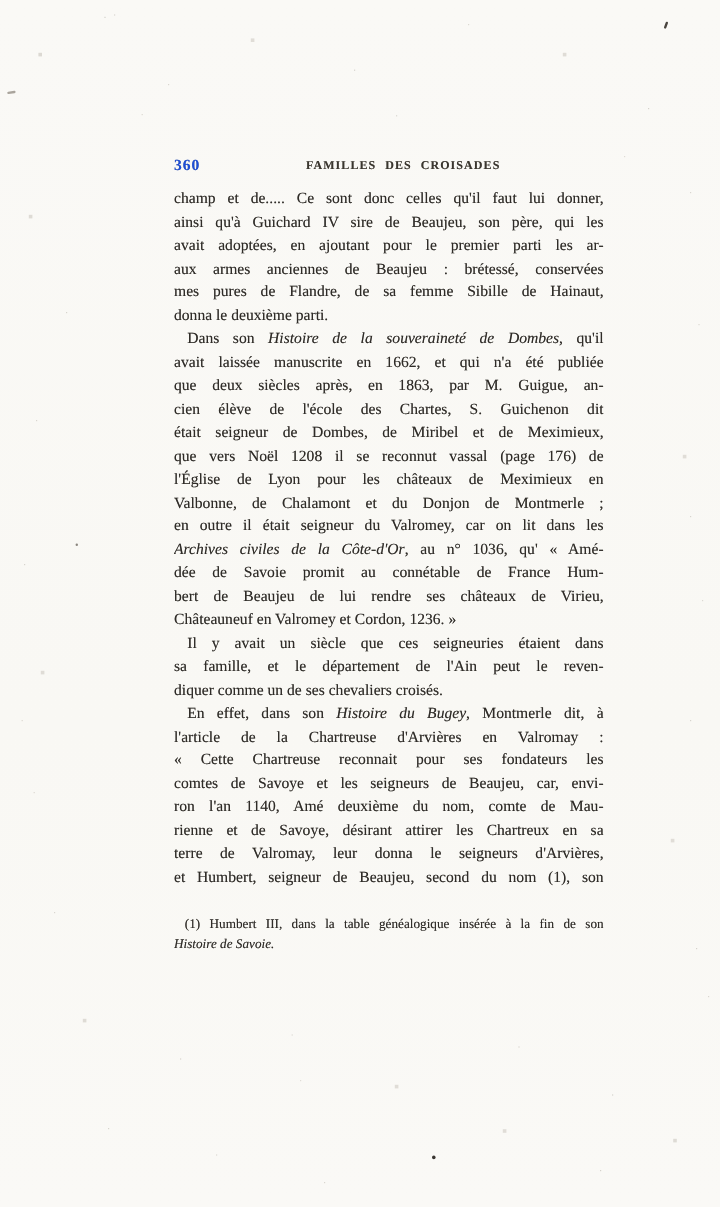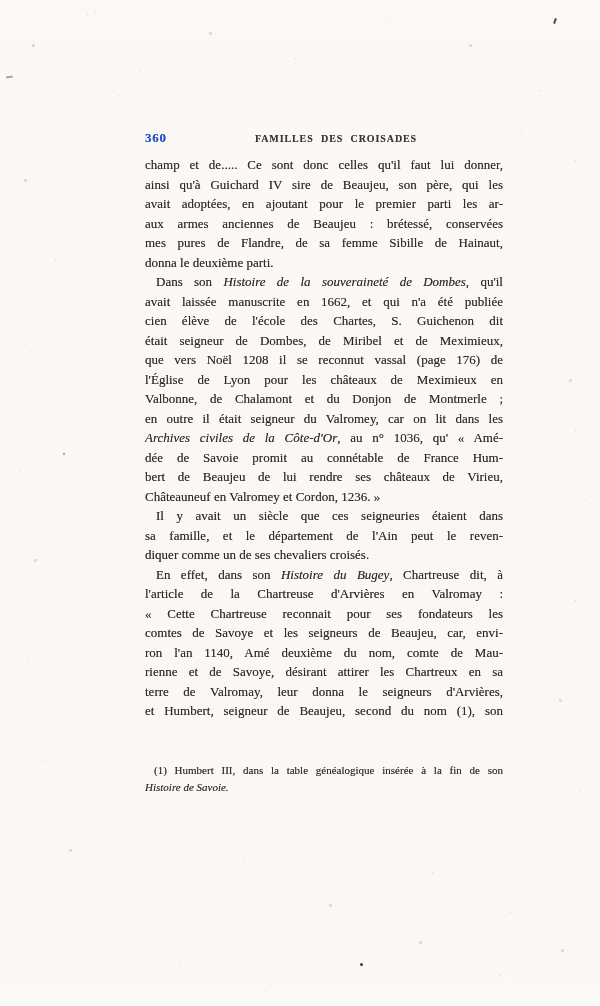--- a/index.html
+++ b/index.html
@@ -107,34 +107,35 @@
 
   <div class="body-text">
       <div class="line"><span>champ et de..... Ce sont donc celles qu'il faut lui donner,</span></div>
       <div class="line"><span>ainsi qu'à Guichard IV sire de Beaujeu, son père, qui les</span></div>
       <div class="line"><span>avait adoptées, en ajoutant pour le premier parti les ar-</span></div>
       <div class="line"><span>aux armes anciennes de Beaujeu : brétessé, conservées</span></div>
       <div class="line"><span>mes pures de Flandre, de sa femme Sibille de Hainaut,</span></div>
       <div class="line last"><span>donna le deuxième parti.</span></div>
       <div class="line indent"><span>Dans son </span><i>Histoire de la souveraineté de Dombes</i><span>, qu'il</span></div>
       <div class="line"><span>avait laissée manuscrite en 1662, et qui n'a été publiée</span></div>
+      <div class="line"><span>que deux siècles après, en 1863, par M. Guigue, an-</span></div>
       <div class="line"><span>cien élève de l'école des Chartes, S. Guichenon dit</span></div>
       <div class="line"><span>était seigneur de Dombes, de Miribel et de Meximieux,</span></div>
       <div class="line"><span>que vers Noël 1208 il se reconnut vassal (page 176) de</span></div>
       <div class="line"><span>l'Église de Lyon pour les châteaux de Meximieux en</span></div>
       <div class="line"><span>Valbonne, de Chalamont et du Donjon de Montmerle ;</span></div>
       <div class="line"><span>en outre il était seigneur du Valromey, car on lit dans les</span></div>
       <div class="line"><i>Archives civiles de la Côte-d'Or</i><span>, au n° 1036, qu' « Amé-</span></div>
       <div class="line"><span>dée de Savoie promit au connétable de France Hum-</span></div>
       <div class="line"><span>bert de Beaujeu de lui rendre ses châteaux de Virieu,</span></div>
       <div class="line last"><span>Châteauneuf en Valromey et Cordon, 1236. »</span></div>
       <div class="line indent"><span>Il y avait un siècle que ces seigneuries étaient dans</span></div>
       <div class="line"><span>sa famille, et le département de l'Ain peut le reven-</span></div>
       <div class="line last"><span>diquer comme un de ses chevaliers croisés.</span></div>
-      <div class="line indent"><span>En effet, dans son </span><i>Histoire du Bugey</i><span>, Chartreuse dit, à</span></div>
+      <div class="line indent"><span>En effet, dans son </span><i>Histoire du Bugey</i><span>, Montmerle dit, à</span></div>
       <div class="line"><span>l'article de la Chartreuse d'Arvières en Valromay :</span></div>
       <div class="line"><span>« Cette Chartreuse reconnait pour ses fondateurs les</span></div>
       <div class="line"><span>comtes de Savoye et les seigneurs de Beaujeu, car, envi-</span></div>
       <div class="line"><span>ron l'an 1140, Amé deuxième du nom, comte de Mau-</span></div>
       <div class="line"><span>rienne et de Savoye, désirant attirer les Chartreux en sa</span></div>
       <div class="line"><span>terre de Valromay, leur donna le seigneurs d'Arvières,</span></div>
       <div class="line"><span>et Humbert, seigneur de Beaujeu, second du nom (1), son</span></div>
     </div>
 
   <div class="footnote">

